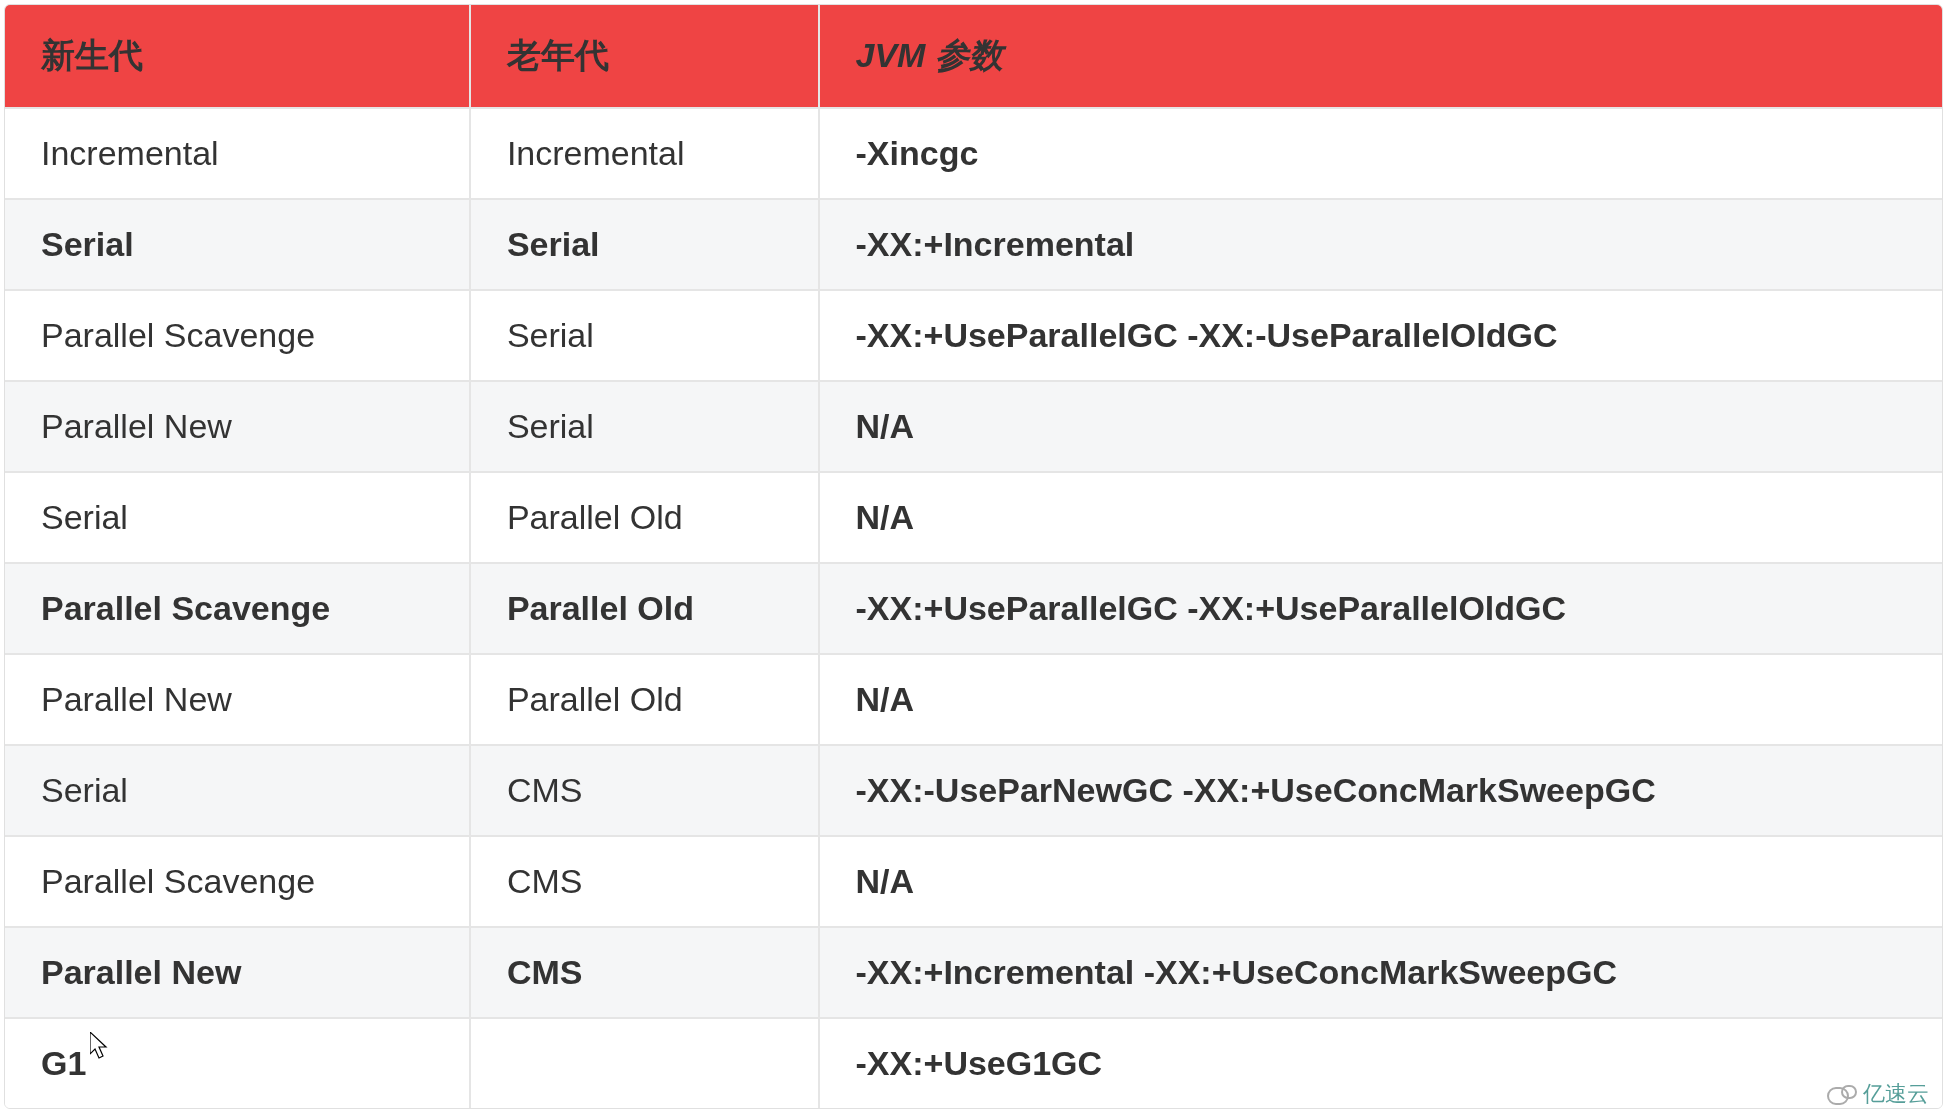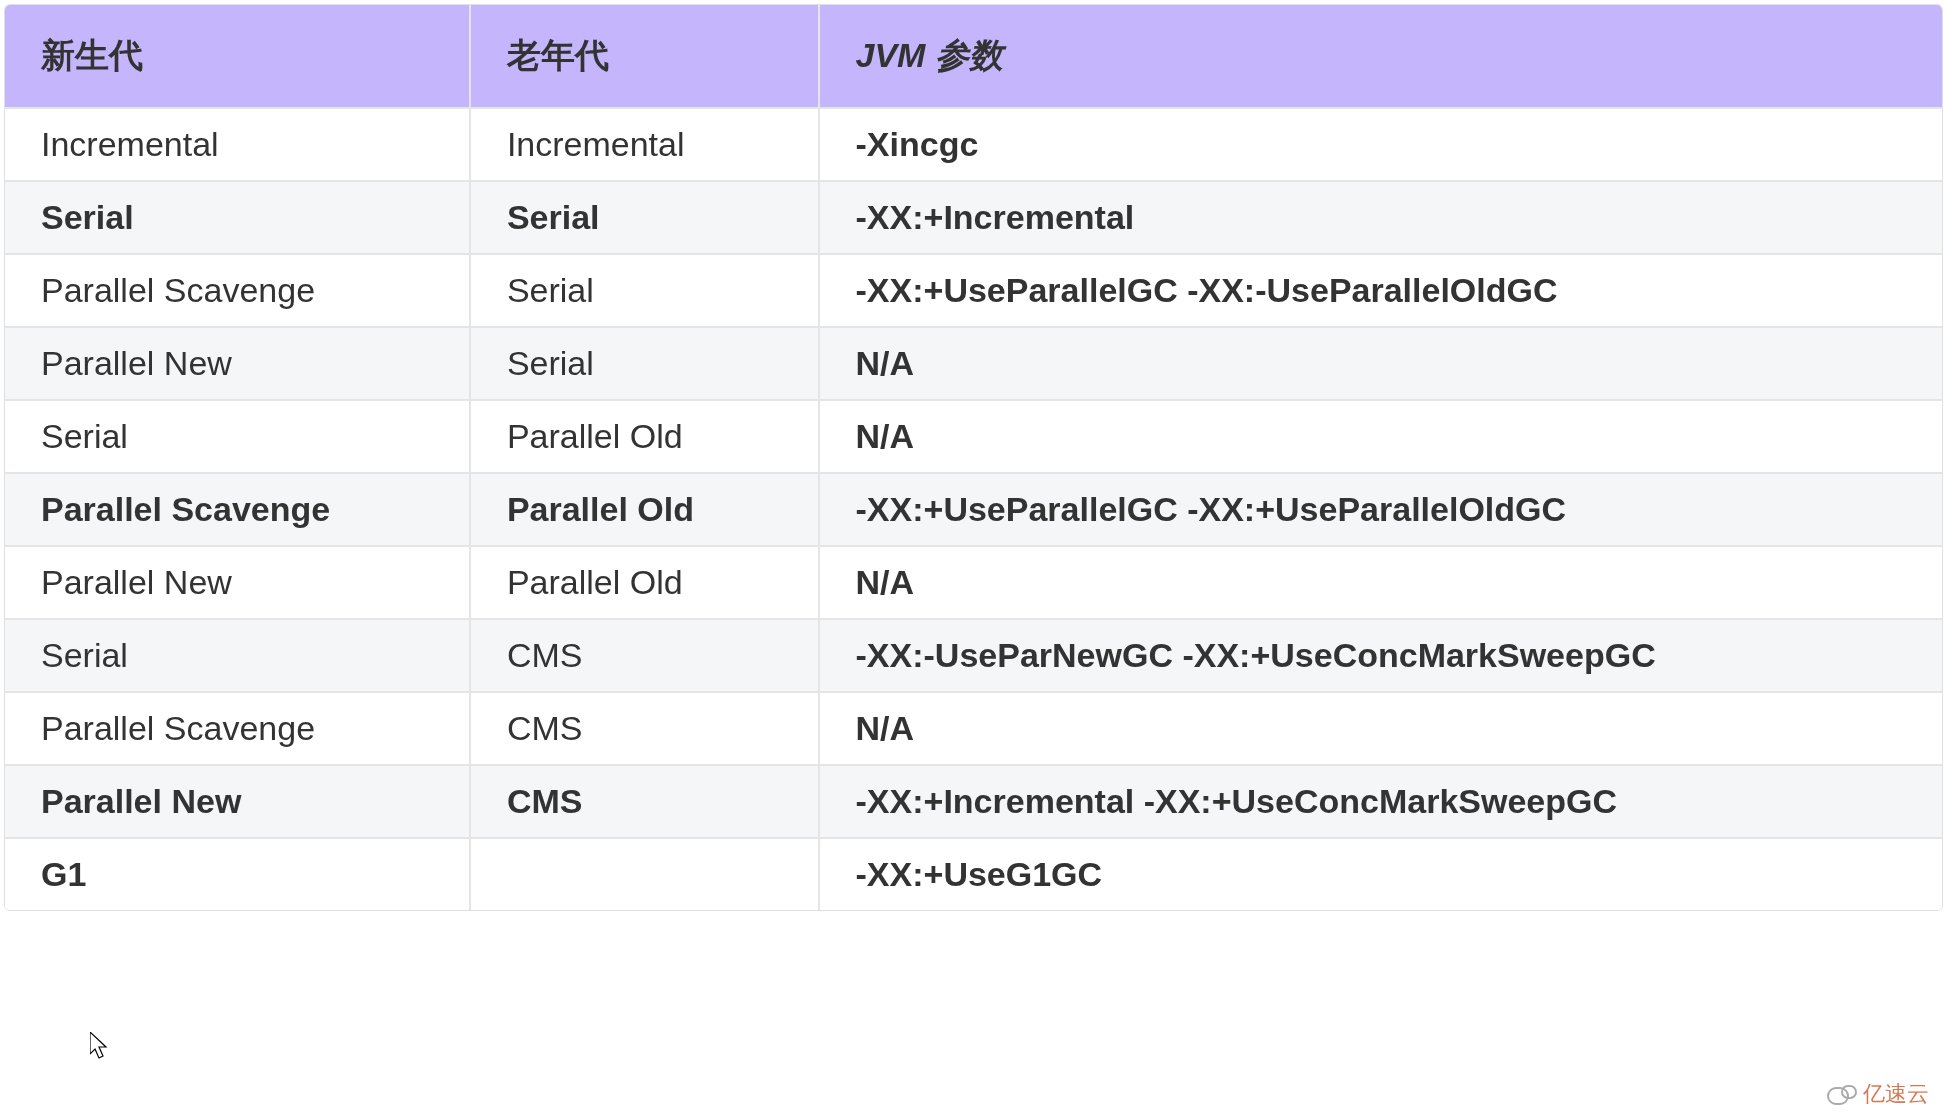--- a/index.html
+++ b/index.html
@@ -17,37 +17,37 @@
       background: #ffffff;
       border-radius: 6px;
       overflow: hidden;
       border: 1px solid #e0e0e0;
     }
     table {
       width: 100%;
       border-collapse: collapse;
     }
     thead tr {
-      background-color: #c4b5fd;
+      background-color: #ef4444;
     }
     th {
       text-align: left;
       padding: 28px 36px;
       font-size: 34px;
       font-weight: 600;
       color: #333;
       border-right: 2px solid #e5e5e5;
       border-bottom: 2px solid #e5e5e5;
     }
     th:last-child {
       border-right: none;
       font-style: italic;
     }
     td {
-      padding: 16px 36px;
+      padding: 25px 36px;
       font-size: 34px;
       color: #333;
       border-right: 2px solid #e5e5e5;
       border-bottom: 2px solid #e5e5e5;
     }
     td:last-child {
       border-right: none;
       font-weight: bold;
     }
     tbody tr:last-child td {
@@ -71,21 +71,21 @@
     .col-3 {
       width: 58%;
     }
     .watermark {
       position: fixed;
       right: 18px;
       bottom: 10px;
       display: flex;
       align-items: center;
       gap: 6px;
-      color: #c2410c;
+      color: #0f766e;
       font-size: 22px;
       opacity: 0.7;
     }
     .watermark-icon {
       width: 30px;
       height: 22px;
       position: relative;
     }
     .watermark-icon::before,
     .watermark-icon::after {

